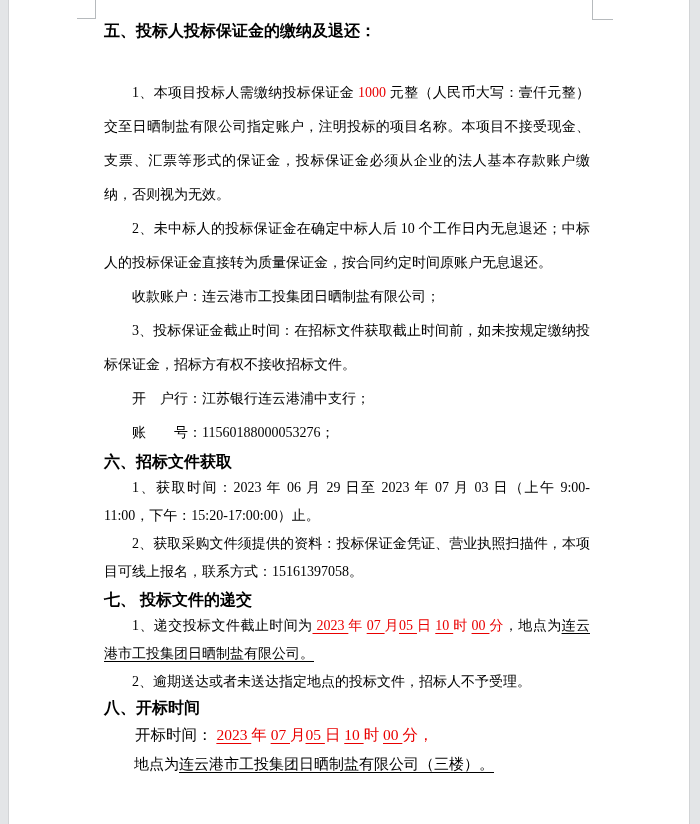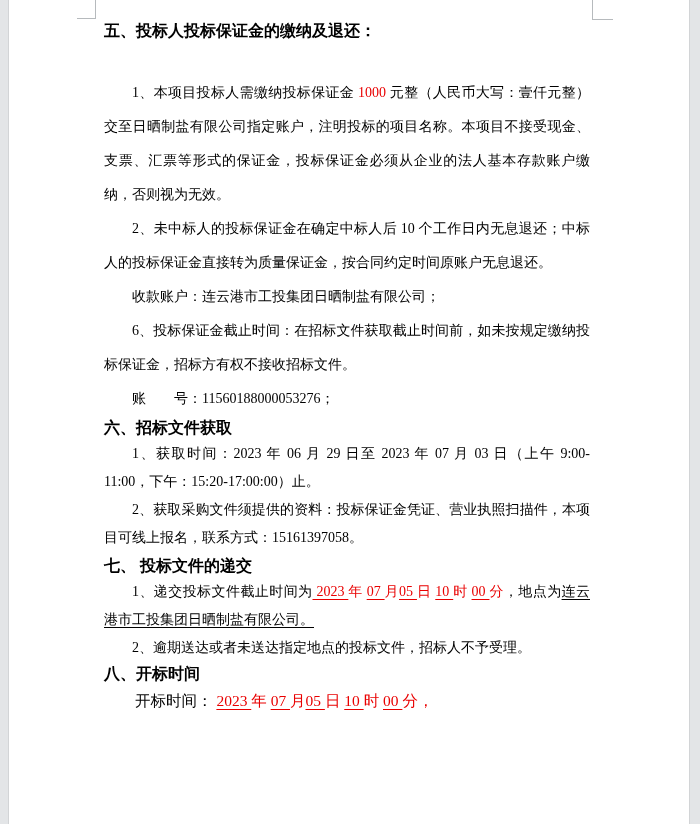--- a/index.html
+++ b/index.html
@@ -60,36 +60,38 @@
 <div class="content">
 
   <p class="hd hd-5">五、投标人投标保证金的缴纳及退还：</p>
 
   <p class="s5p s5p-first"><span>1、本项目投标人需缴纳投标保证金 </span><span class="red">1000</span><span> 元整（人民币大写：壹仟元整）交至日晒制盐有限公司指定账户，注明投标的项目名称。本项目不接受现金、支票、汇票等形式的保证金，投标保证金必须从企业的法人基本存款账户缴纳，否则视为无效。</span></p>
 
   <p class="s5p">2、未中标人的投标保证金在确定中标人后 10 个工作日内无息退还；中标人的投标保证金直接转为质量保证金，按合同约定时间原账户无息退还。</p>
 
   <p class="s5p">收款账户：连云港市工投集团日晒制盐有限公司；</p>
 
-  <p class="s5p">6、投标保证金截止时间：在招标文件获取截止时间前，如未按规定缴纳投标保证金，招标方有权不接收招标文件。</p>
+  <p class="s5p">3、投标保证金截止时间：在招标文件获取截止时间前，如未按规定缴纳投标保证金，招标方有权不接收招标文件。</p>
 
+  <p class="s5p">开　户行：江苏银行连云港浦中支行；</p>
 
   <p class="s5p">账　　号：11560188000053276；</p>
 
   <p class="hd">六、招标文件获取</p>
 
   <p class="s6p">1、获取时间：2023 年 06 月 29 日至 2023 年 07 月 03 日（上午 9:00-11:00，下午：15:20-17:00:00）止。</p>
 
   <p class="s6p">2、获取采购文件须提供的资料：投标保证金凭证、营业执照扫描件，本项目可线上报名，联系方式：15161397058。</p>
 
   <p class="hd hd-7">七、 投标文件的递交</p>
 
   <p class="s7p"><span>1、递交投标文件截止时间为</span><span class="red u"> 2023 </span><span class="red">年 </span><span class="red u">07 </span><span class="red">月</span><span class="red u">05 </span><span class="red">日 </span><span class="red u">10 </span><span class="red">时 </span><span class="red u">00 </span><span class="red">分</span><span>，地点为</span><span class="u">连云港市工投集团日晒制盐有限公司。</span></p>
 
   <p class="s7p">2、逾期送达或者未送达指定地点的投标文件，招标人不予受理。</p>
 
   <p class="hd">八、开标时间</p>
 
   <p class="s8p-time"><span>开标时间： </span><span class="red u">2023 </span><span class="red">年 </span><span class="red u">07 </span><span class="red">月</span><span class="red u">05 </span><span class="red">日 </span><span class="red u">10 </span><span class="red">时 </span><span class="red u">00 </span><span class="red">分，</span></p>
 
+  <p class="s8p-loc"><span>地点为</span><span class="u">连云港市工投集团日晒制盐有限公司（三楼）。</span></p>
 
 
 </div>
 
 </body></html>

